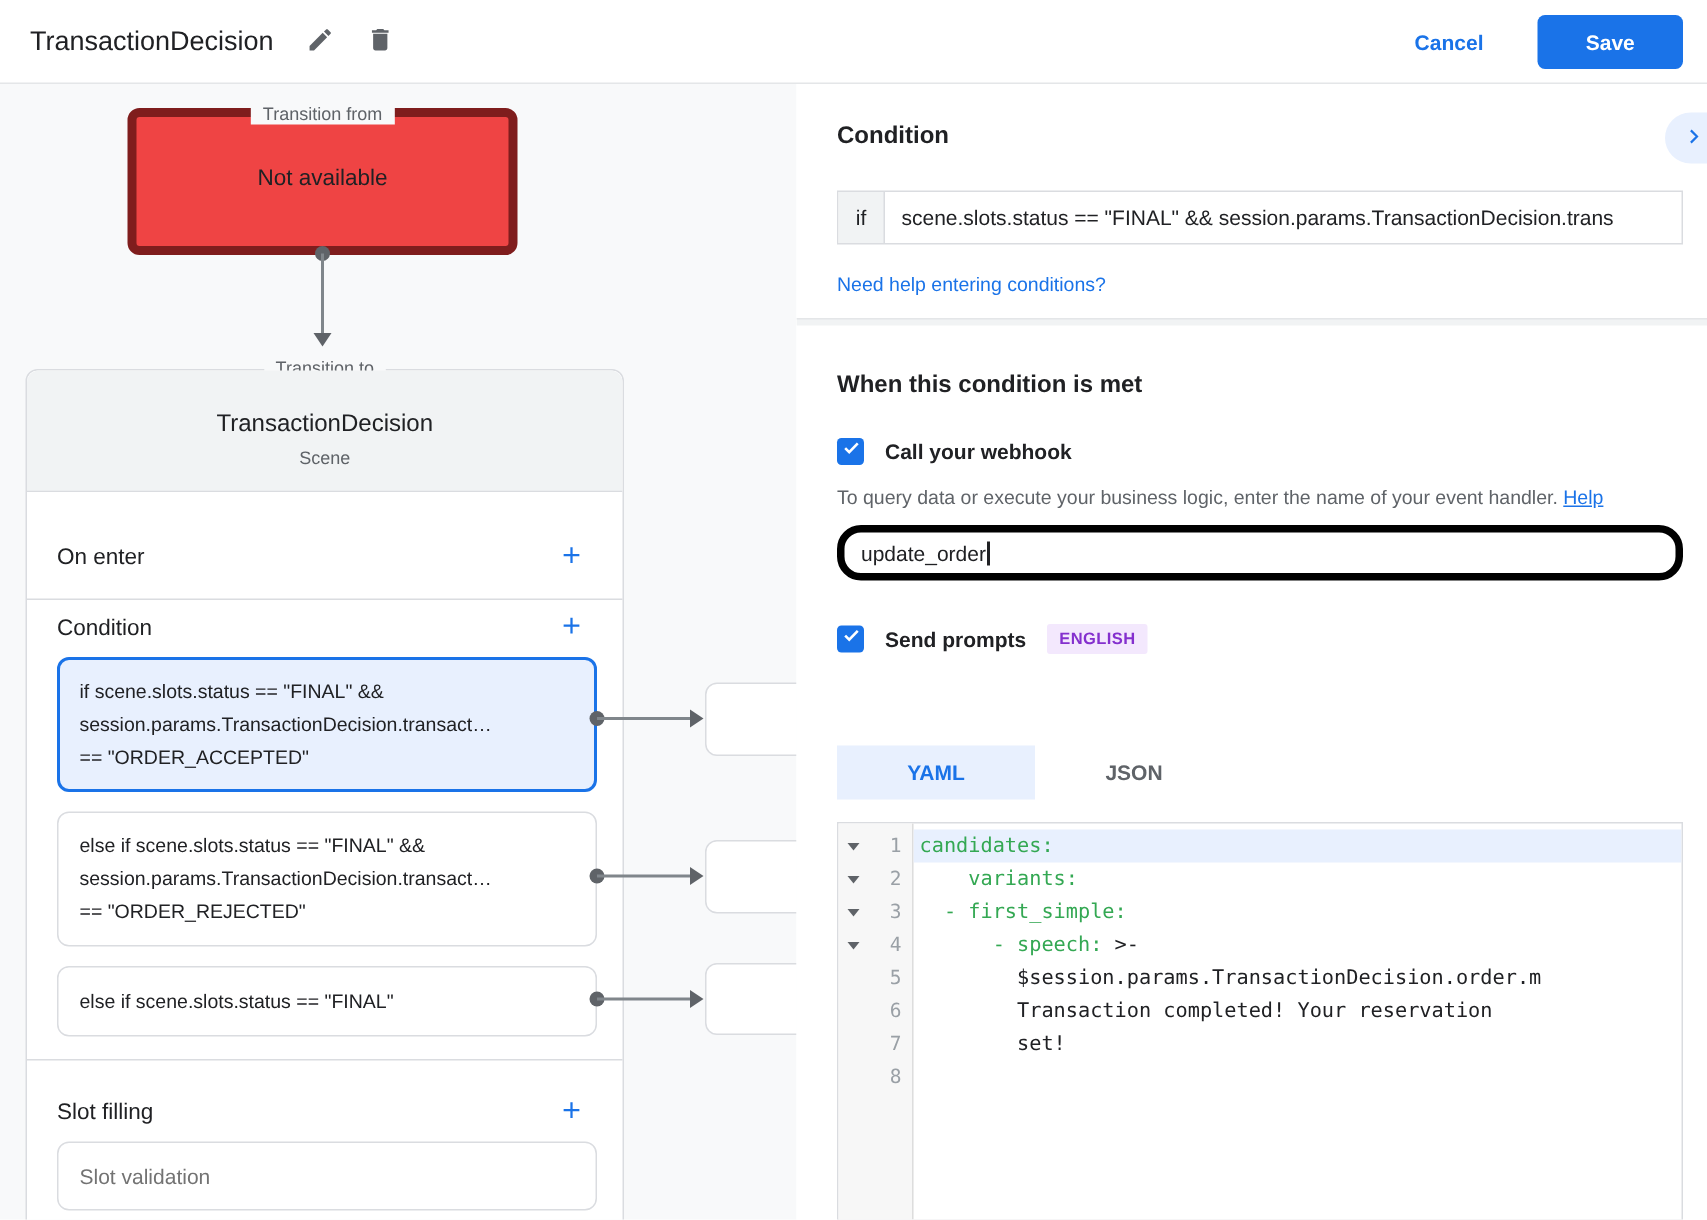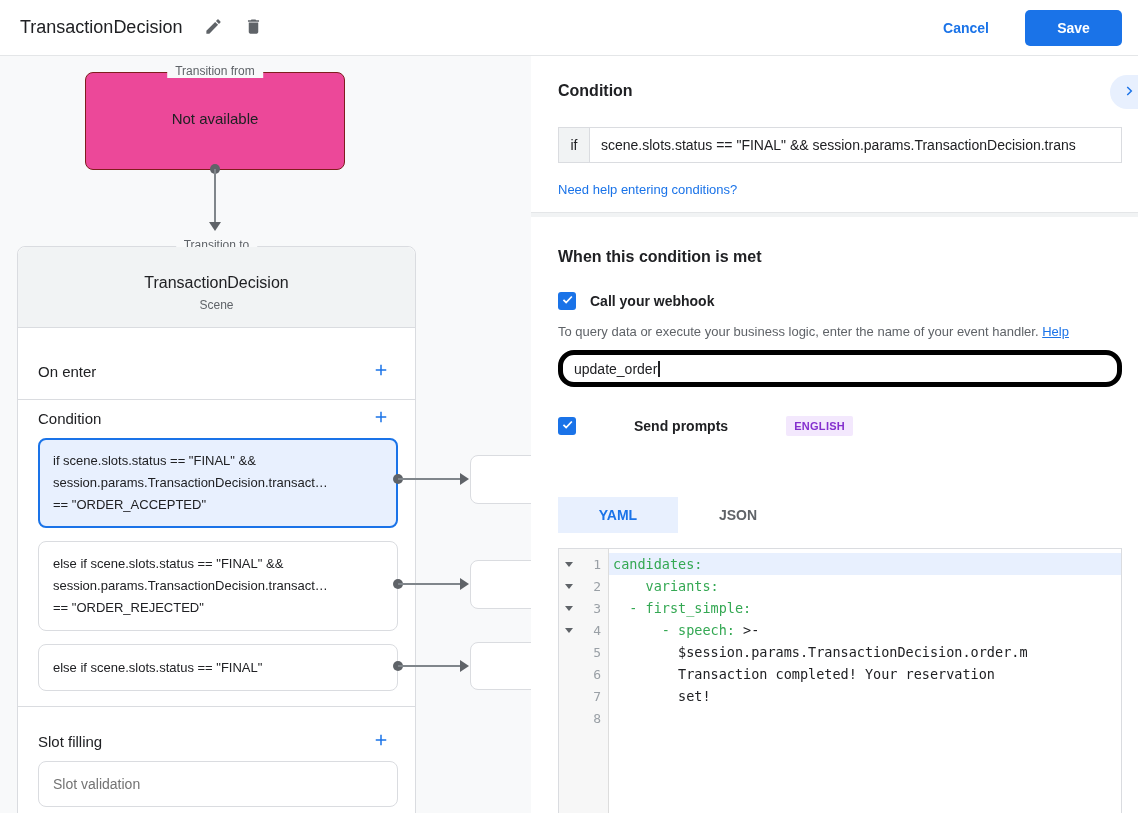--- a/index.html
+++ b/index.html
@@ -17,22 +17,22 @@
   .cancel-link { color:#1a73e8; font-size:14px; font-weight:bold; background:none; border:none;
     cursor:pointer; margin-right:36px; font-family:inherit; }
   .save-btn { width:97px; height:36px; background:#1a73e8; color:#fff; font-size:14px;
     font-weight:bold; border:none; border-radius:5px; cursor:pointer; margin-right:16px; font-family:inherit; }
 
   
   .canvas { position:absolute; left:0; top:56px; width:531px; height:757px;
     background:#f8f9fa; overflow:hidden; }
   .legend { position:absolute; top:-9px; left:50%; transform:translateX(-50%);
     background:#f8f9fa; padding:0 8px; font-size:12px; color:#5f6368; white-space:nowrap; }
-  .tf-box { position:absolute; left:85px; top:16px; width:260px; height:98px; background:#ec4899;
-    border:1px solid #7f1d1d; border-radius:8px; display:flex; align-items:center; justify-content:center; }
+  .tf-box { position:absolute; left:85px; top:16px; width:260px; height:98px; background:#ef4444;
+    border:6px solid #7f1d1d; border-radius:8px; display:flex; align-items:center; justify-content:center; }
   .tf-content { font-size:15px; color:#202124; margin-top:-6px; }
 
   .v-dot { position:absolute; left:210px; top:108px; width:10px; height:10px; border-radius:50%; background:#5f6368; }
   .v-line { position:absolute; left:214px; top:113px; width:2px; height:53px; background:#80868b; }
   .v-arrow { position:absolute; left:209px; top:166px; width:0; height:0;
     border-left:6px solid transparent; border-right:6px solid transparent; border-top:9px solid #5f6368; }
 
   .tt-box { position:absolute; left:17px; top:190px; width:399px; height:600px; background:#fff;
     border:1px solid #dadce0; border-radius:8px 8px 0 0; }
   .tt-header { position:absolute; left:0; top:0; width:100%; height:81px; background:#f1f3f4;
@@ -87,41 +87,41 @@
     color:#202124; white-space:nowrap; overflow:hidden; }
 
   .link { color:#1a73e8; font-size:13px; text-decoration:none; cursor:pointer; }
   .help-cond { position:absolute; left:27px; top:126px; }
   .panel-divider { position:absolute; left:0; top:156px; width:100%; height:5px; background:#f1f3f4;
     border-top:1px solid #e4e6e8; }
 
   .when-title { position:absolute; left:27px; top:192px; }
   .check-row { position:absolute; left:27px; display:flex; align-items:center; }
   .row-webhook { top:236px; }
-  .row-prompts { top:360px;gap:44px; }
+  .row-prompts { top:360px; }
   .checkbox { width:18px; height:18px; background:#1a73e8; border-radius:3px; display:flex;
     align-items:center; justify-content:center; cursor:pointer; flex:none; }
   .checkbox svg { width:13px; height:13px; }
   .check-label { font-size:14px; font-weight:bold; color:#202124; margin-left:14px; }
   .lang-badge { margin-left:14px; background:#f3e8fd; color:#8430ce; font-size:11px;
     font-weight:bold; padding:4px 8px; border-radius:2px; letter-spacing:0.3px; }
 
   .desc { position:absolute; left:27px; font-size:13px; color:#5f6368; line-height:17px; }
   .desc-webhook { top:267px; width:560px; }
   .desc-prompts { top:391px; width:556px; }
   .desc .link { text-decoration:underline; }
   .desc-prompts .link { text-decoration:none; }
 
   .webhook-input { position:absolute; left:27px; top:294px; width:564px; height:37px;
     border:5px solid #000000; border-radius:16px; display:flex; align-items:center;
     padding-left:11px; font-size:14px; color:#202124; background:#fff; }
   .caret { display:inline-block; width:1.5px; height:16px; background:#202124; margin-left:1px; }
 
   .tabs { position:absolute; left:27px; top:441px; display:flex; }
-  .tab { width:120px; height:36px; border:none; background:transparent; font-size:14px;
+  .tab { width:132px; height:36px; border:none; background:transparent; font-size:14px;
     font-weight:bold; color:#5f6368; cursor:pointer; font-family:inherit; }
   .tab.active { background:#e8f0fe; color:#1a73e8; }
 
   
   .editor { position:absolute; left:27px; top:492px; width:564px; height:266px;
     border:1px solid #dadce0; background:#fff; display:flex;
     font-family:"DejaVu Sans Mono","Liberation Mono",monospace; font-size:13.5px; }
   .gutter { width:50px; background:#f7f7f7; border-right:1px solid #dddddd; padding-top:4px; flex:none; }
   .gutter-row { height:22px; display:flex; align-items:center; }
   .fold { width:20px; display:flex; justify-content:center; }

